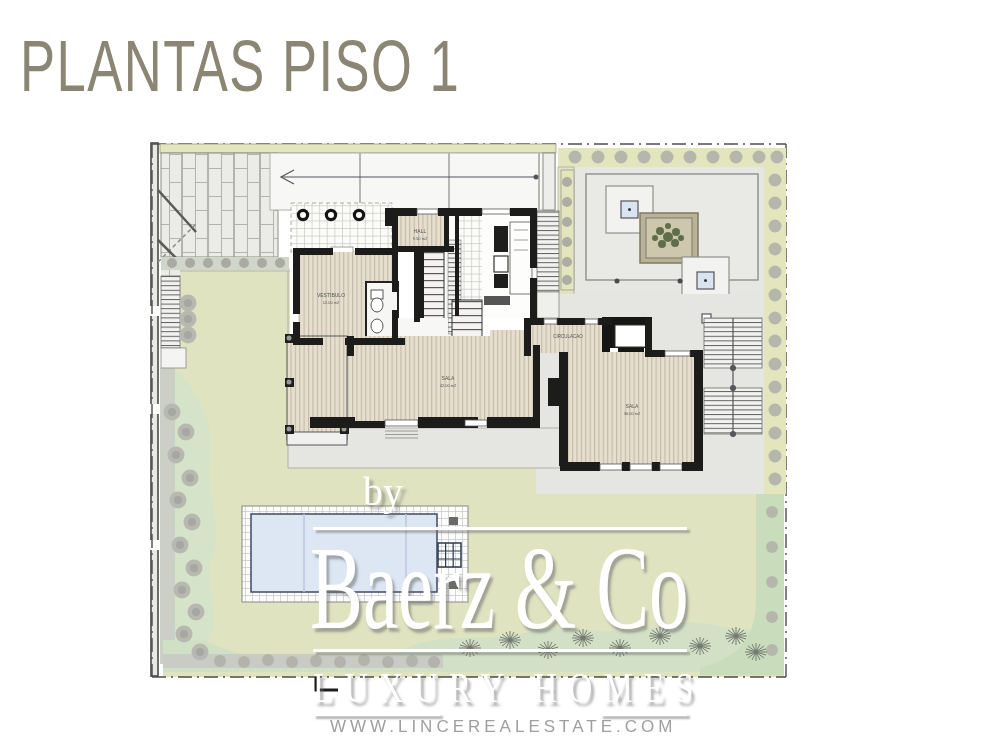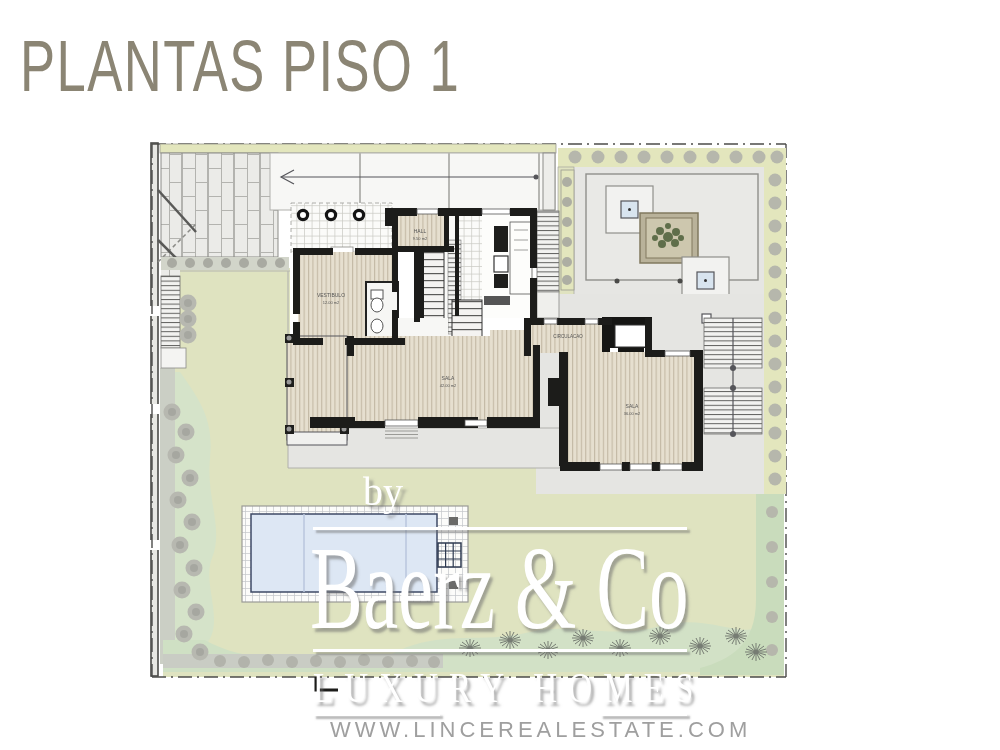--- a/index.html
+++ b/index.html
@@ -487,14 +487,14 @@
 <div class="wm" style="left:310px;top:521px;font-size:118px;transform:scaleX(0.672);transform-origin:left;white-space:nowrap;">Baerz &amp; Co</div>
 
 <div class="wline" style="left:313px;top:649px;width:374px;"></div>
 
 <div class="wm" style="left:313px;top:664px;font-size:42px;letter-spacing:14px;transform:scaleX(0.788);transform-origin:left;white-space:nowrap;">LUXURY HOMES</div>
 
 <div class="wline" style="left:313px;top:713px;width:127px;height:2.5px;"></div>
 
 <div class="wline" style="left:600px;top:713px;width:87px;height:2.5px;"></div>
 
-<div style="position:absolute;left:330px;top:717px;font-size:22px;letter-spacing:4px;color:#9f9f9f;font-family:'Liberation Sans',sans-serif;">WWW.LINCEREALESTATE.COM</div>
+<div style="position:absolute;left:330px;top:717px;font-size:17px;letter-spacing:4px;color:#9f9f9f;font-family:'Liberation Sans',sans-serif;">WWW.LINCEREALESTATE.COM</div>
 </div>
 
 </body></html>

